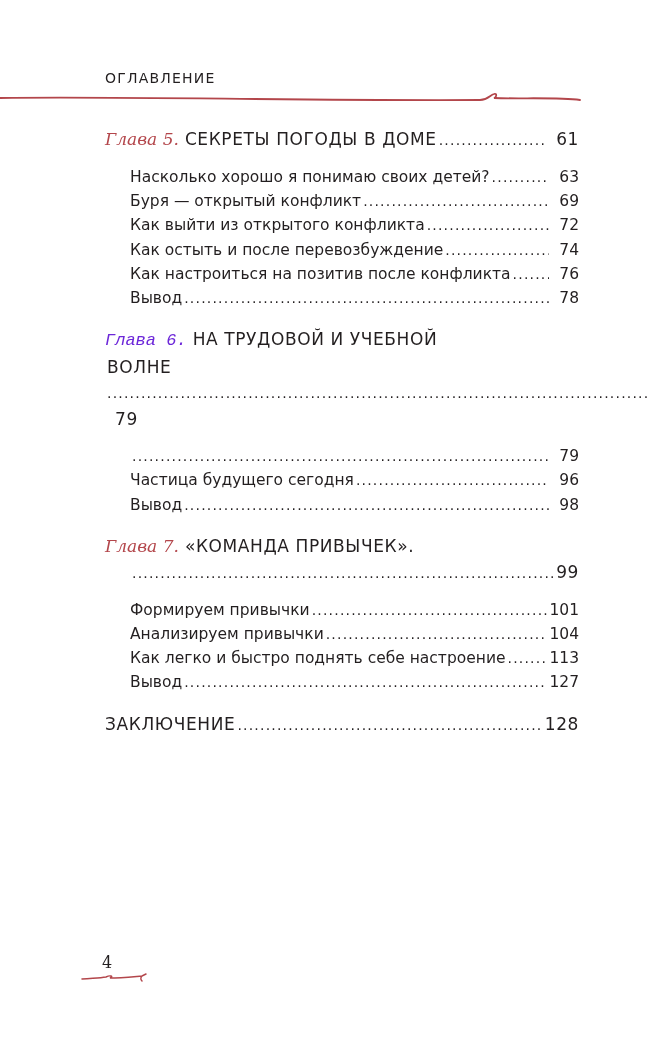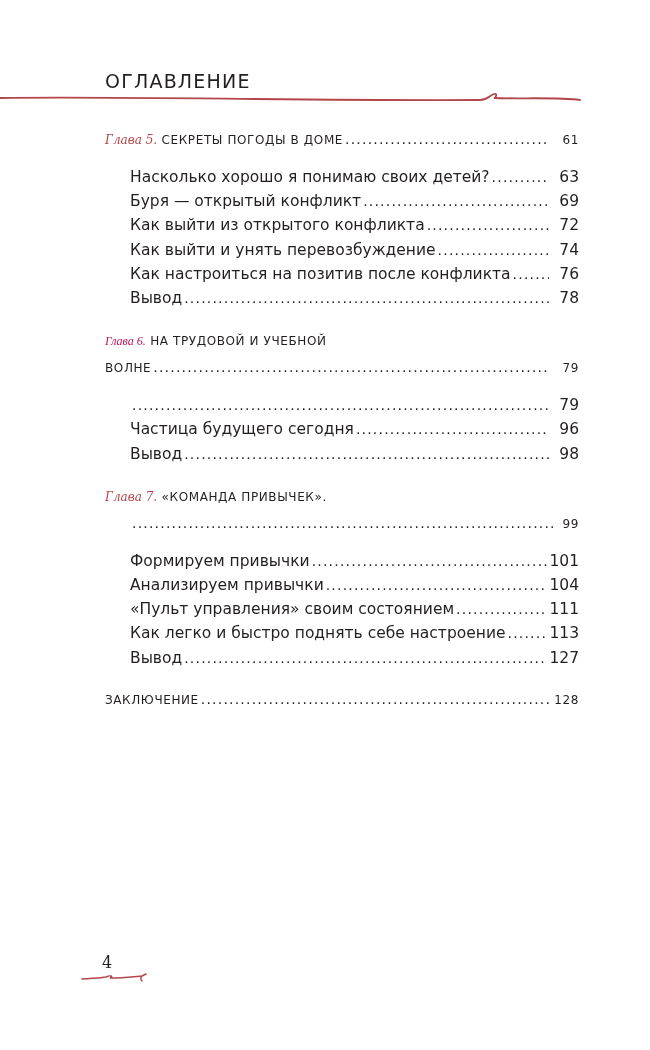--- a/index.html
+++ b/index.html
@@ -3,44 +3,44 @@
 <meta charset="utf-8">
 <style>
   html, body { margin: 0; padding: 0; }
   body {
     width: 650px; height: 1050px; background: #ffffff;
     position: relative; overflow: hidden;
     font-family: "DejaVu Sans", sans-serif; color: #231f20;
   }
   .header-title {
     position: absolute; left: 105px; top: 70px;
-    font-family: "DejaVu Sans", sans-serif; font-size: 19px;
+    font-family: "DejaVu Sans", sans-serif; font-size: 14px;
     letter-spacing: 1.2px; color: #231f20; font-weight: normal;
   }
   .header-rule { position: absolute; left: 0; top: 88px; width: 600px; height: 20px; }
   .toc { position: absolute; left: 105px; top: 126px; width: 474px; }
   .row {
     display: flex; align-items: baseline; width: 100%;
     font-size: 15.5px; line-height: 24.2px; white-space: nowrap;
   }
   .row .label { flex: 0 0 auto; }
   .row .dots {
     flex: 1 1 auto; overflow: hidden; margin: 0 2px;
     color: #231f20; letter-spacing: 1.2px; font-size: 14px;
   }
   .row .dots::before {
     content: "....................................................................................................................................................................";
   }
   .row .page { flex: 0 0 auto; text-align: right; min-width: 20px; padding-left: 8px; }
   .row.tight .page { padding-left: 0; }
   .sub { padding-left: 25px; width: calc(100% - 25px); }
-  .chapter { font-size: 12px; line-height: 26px; letter-spacing: 0.6px; }
+  .chapter { font-size: 17px; line-height: 26px; letter-spacing: 0.6px; }
   .chapter .prefix { color: #b3464b; font-style: italic; font-family: "DejaVu Serif", serif; letter-spacing: 0; }
   .chapter-first { display: block; font-size: 17.5px; line-height: 26px; letter-spacing: 0.6px; white-space: nowrap; }
-  .chapter-cont { padding-left: 0; }
+  .chapter-cont { padding-left: 0; flex-direction: column; }
   .gap-a { height: 12px; }
   .gap-b { height: 16px; }
   .page-number { position: absolute; left: 102px; top: 953px; font-family: "DejaVu Serif", serif; font-size: 16px; color: #231f20; }
   .page-rule { position: absolute; left: 80px; top: 972px; width: 70px; height: 12px; }
 </style>
 </head>
 <body>
 
 <div class="header-title">ОГЛАВЛЕНИЕ</div>
 <svg class="header-rule" viewBox="0 0 600 20">
@@ -64,38 +64,38 @@
       <span class="label">Буря — открытый конфликт</span>
       <span class="dots"></span>
       <span class="page">69</span>
     </div>
   <div class="row sub">
       <span class="label">Как выйти из открытого конфликта</span>
       <span class="dots"></span>
       <span class="page">72</span>
     </div>
   <div class="row sub">
-      <span class="label">Как выйти и унять перевозбуждение</span>
+      <span class="label">Как остыть и после перевозбуждение</span>
       <span class="dots"></span>
       <span class="page">74</span>
     </div>
   <div class="row sub">
       <span class="label">Как настроиться на позитив после конфликта</span>
       <span class="dots"></span>
       <span class="page">76</span>
     </div>
   <div class="row sub">
       <span class="label">Вывод</span>
       <span class="dots"></span>
       <span class="page">78</span>
     </div>
   <div class="gap-b"></div>
 
   <div class="chapter-first">
-    <span class="chapter"><span class="prefix" style="color:#be185d;font-style:italic;font-family:Liberation Serif, serif;">Глава 6.</span> <span>НА ТРУДОВОЙ И УЧЕБНОЙ</span></span>
+    <span class="chapter"><span class="prefix" style="color:#6d28d9;font-style:italic;font-family:Liberation Mono, monospace;">Глава 6.</span> <span>НА ТРУДОВОЙ И УЧЕБНОЙ</span></span>
   </div>
   <div class="row chapter chapter-cont">
     <span class="label">ВОЛНЕ</span>
     <span class="dots"></span>
     <span class="page">79</span>
   </div>
   <div class="gap-a"></div>
   <div class="row sub">
       <span class="dots"></span>
       <span class="page">79</span>
@@ -124,25 +124,20 @@
       <span class="label">Формируем привычки</span>
       <span class="dots"></span>
       <span class="page">101</span>
     </div>
   <div class="row sub tight">
       <span class="label">Анализируем привычки</span>
       <span class="dots"></span>
       <span class="page">104</span>
     </div>
   <div class="row sub tight">
-      <span class="label">«Пульт управления» своим состоянием</span>
-      <span class="dots"></span>
-      <span class="page">111</span>
-    </div>
-  <div class="row sub tight">
       <span class="label">Как легко и быстро поднять себе настроение</span>
       <span class="dots"></span>
       <span class="page">113</span>
     </div>
   <div class="row sub tight">
       <span class="label">Вывод</span>
       <span class="dots"></span>
       <span class="page">127</span>
     </div>
   <div class="gap-b"></div>

